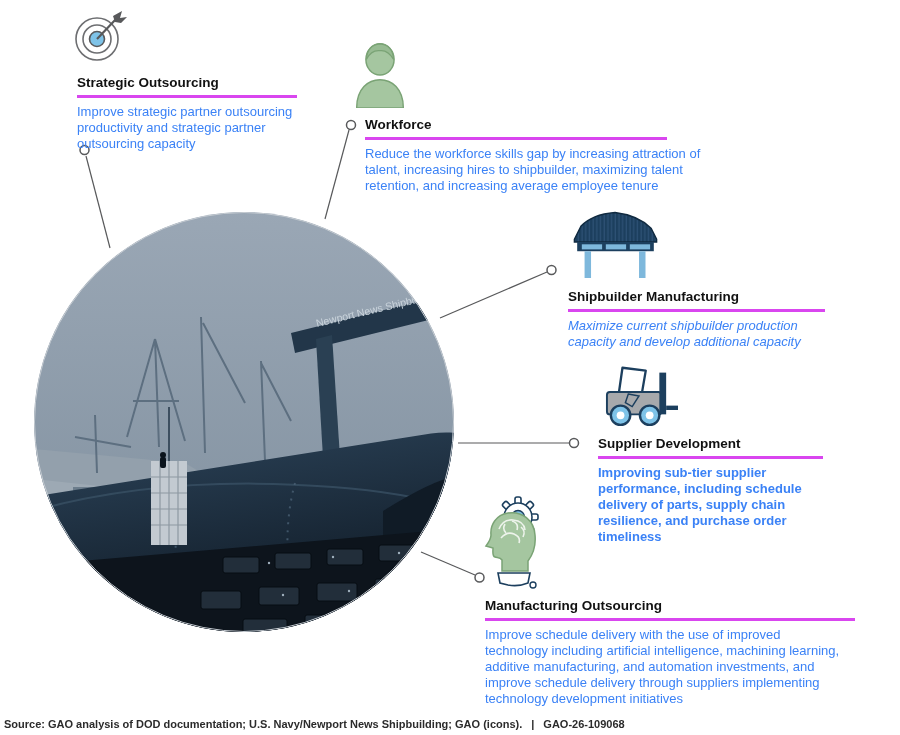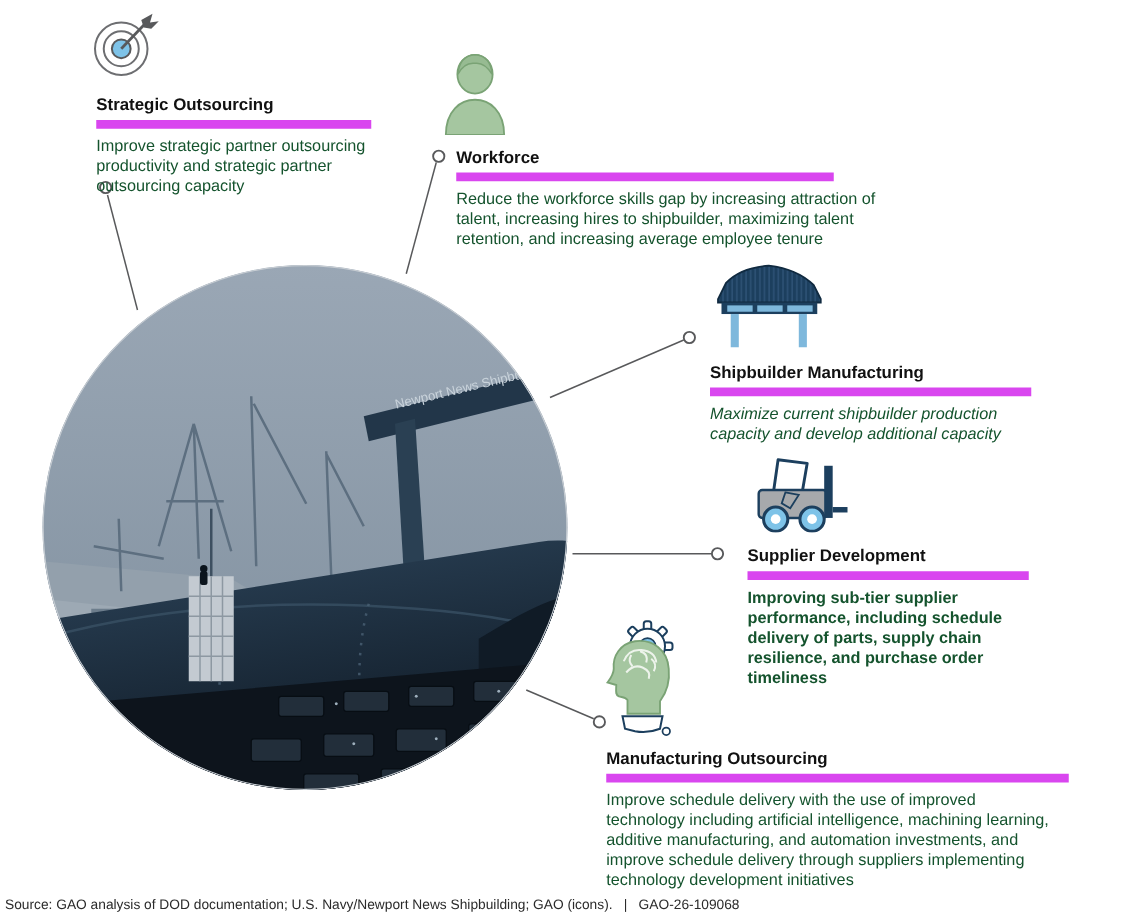--- a/index.html
+++ b/index.html
@@ -4,23 +4,23 @@
 <style>
   html,body{margin:0;padding:0;background:#ffffff;}
   .stage{
     position:relative;width:900px;height:735px;background:#ffffff;overflow:hidden;
     font-family:"Liberation Sans", sans-serif;color:#1a1a1a;
   }
   .cat{position:absolute;}
   .icon-wrap{display:block;}
   .cat-head{
     font-size:13.5px;font-weight:bold;line-height:17px;color:#111;
-    padding-bottom:4px;border-bottom:7px solid #d946ef;margin-bottom:6px;
+    padding-bottom:4px;border-bottom:3px solid #d946ef;margin-bottom:6px;
   }
-  .cat-desc{font-size:13px;line-height:16px;color:#14532d;}
+  .cat-desc{font-size:13px;line-height:16px;color:#3b82f6;}
   
   #cat1{left:77px;top:8px;width:242px;}
   #cat1 .icon-wrap{margin-left:-5px;margin-bottom:6px;}
   #cat1 .cat-head{width:220px;}
   #cat1 .cat-desc{width:242px;}
   #cat2{left:365px;top:38px;width:338px;}
   #cat2 .icon-wrap{margin-left:-13px;margin-bottom:4px;}
   #cat2 .cat-head{width:302px;}
   #cat2 .cat-desc{width:338px;}
   #cat3{left:568px;top:206px;width:262px;}
@@ -33,21 +33,21 @@
   #cat4 .cat-desc{width:254px;font-weight:bold;}
   #cat5{left:485px;top:493px;width:374px;}
   #cat5 .icon-wrap{margin-left:-7px;margin-bottom:4px;}
   #cat5 .cat-head{width:370px;}
   #cat5 .cat-desc{width:362px;}
 
   .photo-circle{position:absolute;left:33px;top:211px;width:422px;height:422px;}
   .leaders{position:absolute;left:0;top:0;width:900px;height:735px;pointer-events:none;}
 
   .source-line{
-    position:absolute;left:4px;top:718px;font-size:11px;color:#2b2b2b;white-space:nowrap;
+    position:absolute;left:4px;top:718px;font-size:11px;color:#2b2b2b;white-space:nowrap;font-weight:bold;
   }
   .source-line .divider{margin:0 9px;color:#2b2b2b;}
 </style>
 </head>
 <body>
 
 <div class="stage">
 
   <div class="photo-circle">
     <svg width="422" height="422" viewBox="0 0 422 422">

